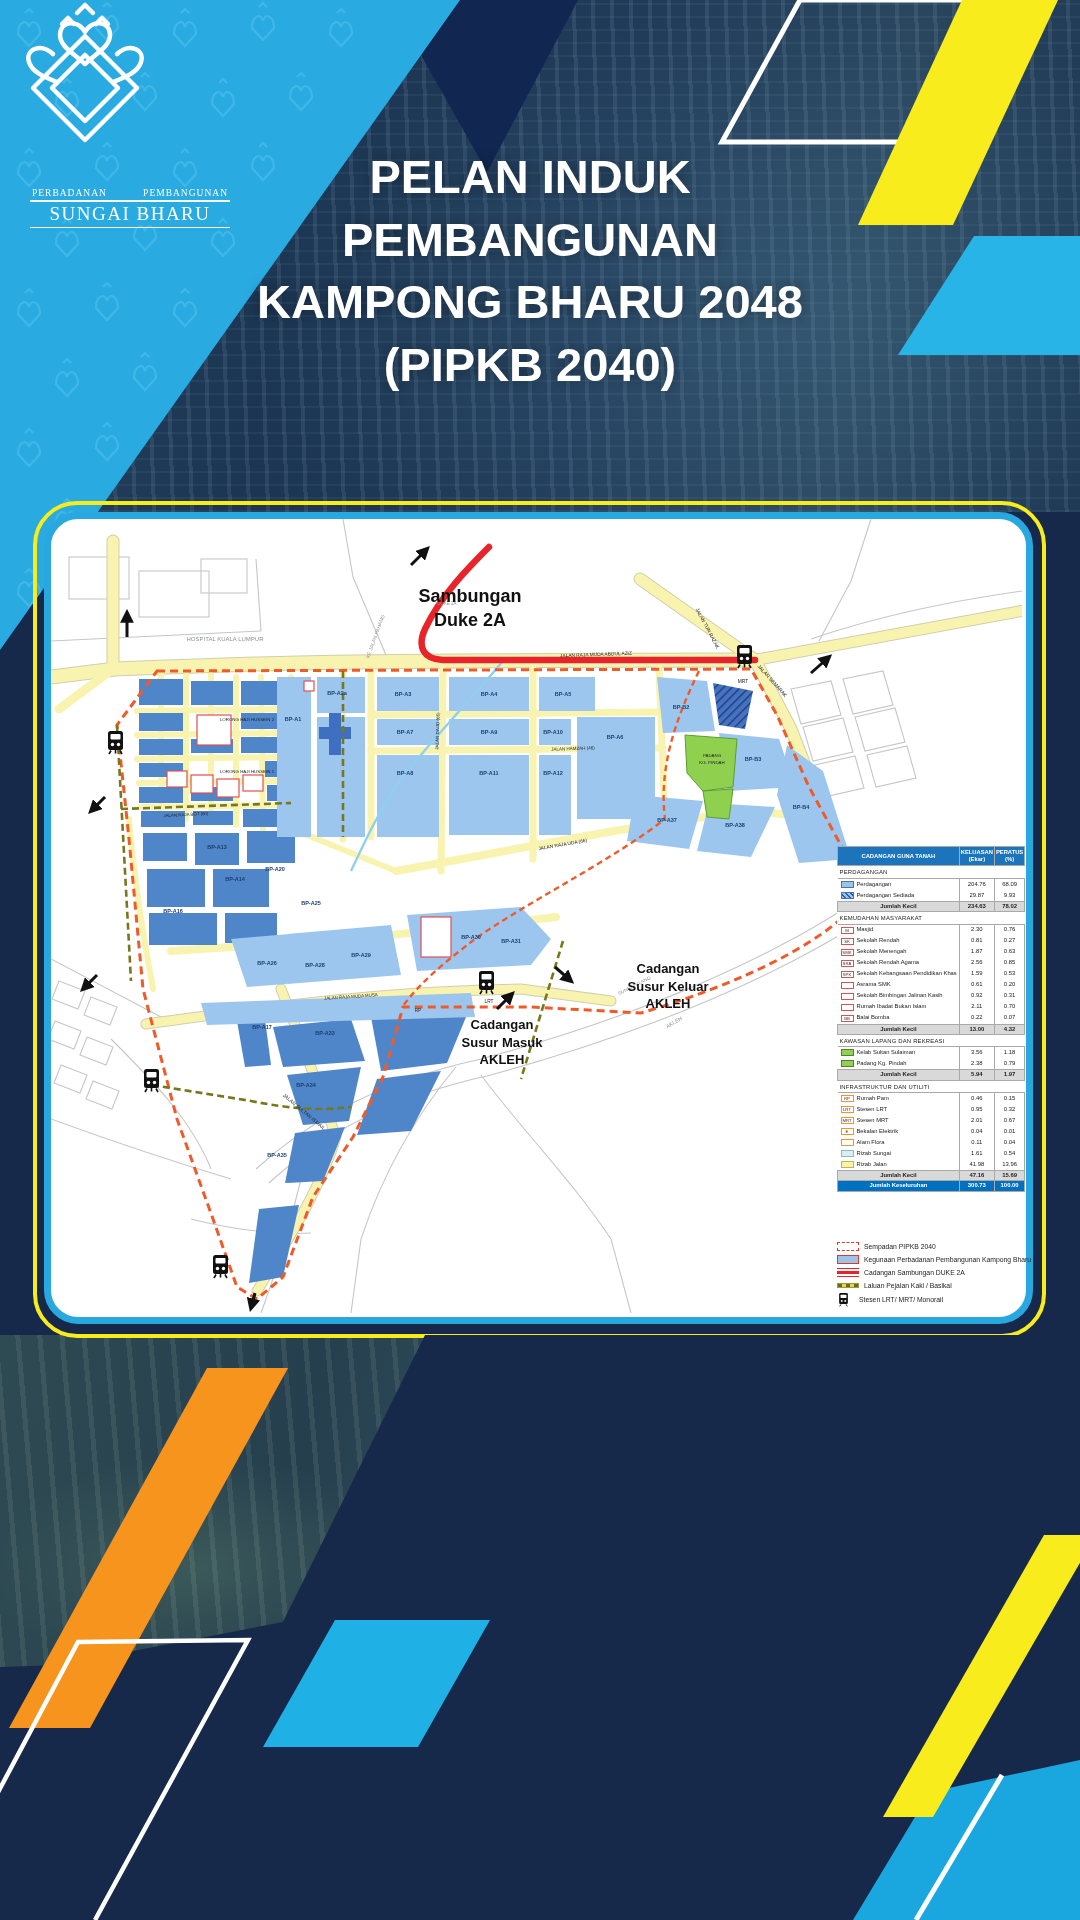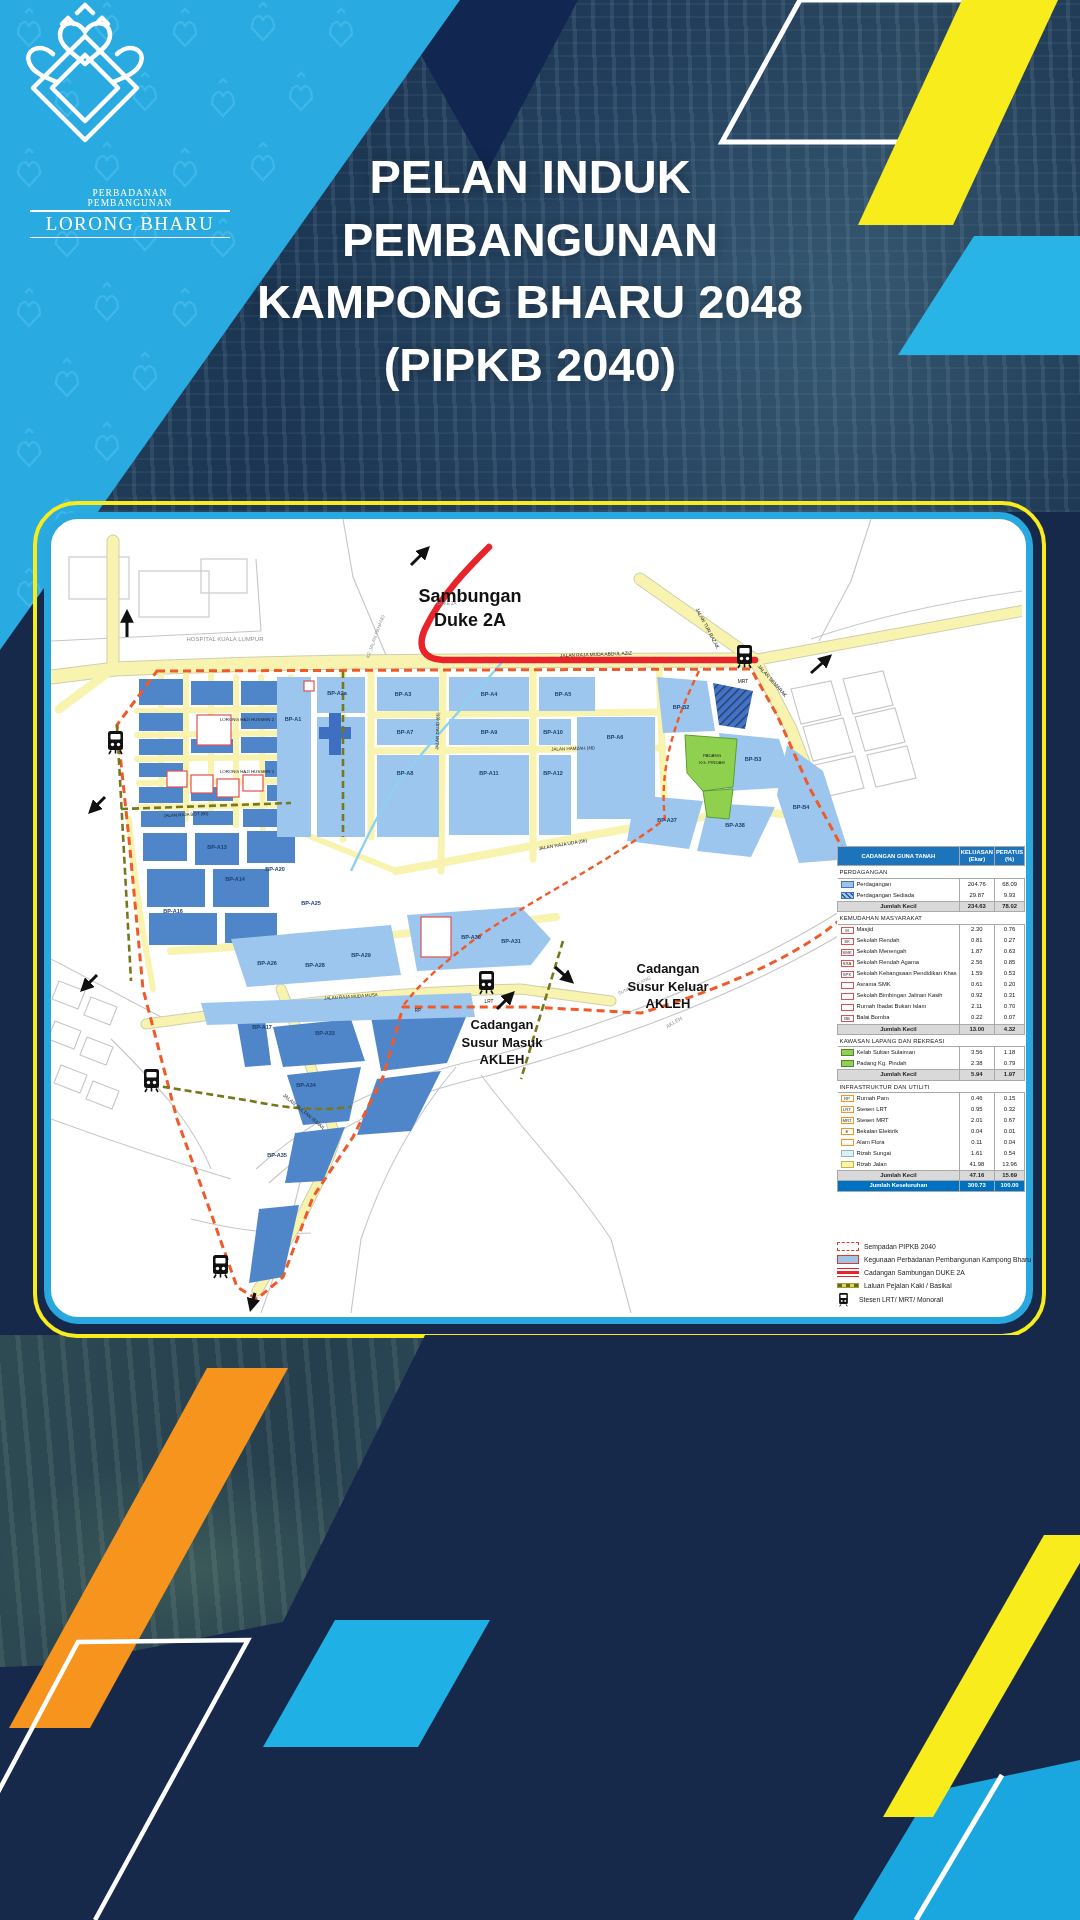--- a/index.html
+++ b/index.html
@@ -25,21 +25,21 @@
   
   #shapes-top{left:0;top:0;width:1080px;height:420px;pointer-events:none;}
 
   
   #logo-panel{left:0;top:0;width:470px;height:660px;background:#29abe2;
      clip-path:polygon(0 0,460px 0,0 650px);}
   #logo-panel svg{position:absolute;left:0;top:0;}
   #logo-emblem{left:45px;top:38px;}
   #logo-text{left:30px;top:188px;width:200px;text-align:center;color:#fff;
      font-family:"Liberation Serif",serif;}
-  #logo-text .small{font-size:9.5px;letter-spacing:1px;display:flex;justify-content:space-between;padding:0 2px;flex-direction:column;}
+  #logo-text .small{font-size:9.5px;letter-spacing:1px;display:flex;justify-content:space-between;padding:0 2px;}
   #logo-text .rule{height:1.5px;background:#fff;margin:2px 0 1px;}
   #logo-text .big{font-size:19px;letter-spacing:1.5px;margin-top:1px;}
 
   
   #main-title{left:250px;top:146px;width:560px;text-align:center;color:#ffffff;
      font-size:47px;line-height:1.33;font-weight:bold;white-space:pre-line;
      text-shadow:0 0 14px rgba(0,0,0,.35);}
 
   
   #card-outline{left:33px;top:501px;width:1013px;height:837px;border:4px solid #f8ec1c;
@@ -157,21 +157,21 @@
         <path d="M85 36 L137 88 L85 140 L33 88 Z"></path>
         <path d="M85 55 L118 88 L85 121 L52 88 Z"></path>
       </g>
     </svg>
     <div class="abs" id="logo-text">
       <div class="small">
         <span>PERBADANAN</span>
         <span>PEMBANGUNAN</span>
       </div>
       <div class="rule"></div>
-      <div class="big">LORONG BHARU</div>
+      <div class="big">SUNGAI BHARU</div>
       <div class="rule"></div>
     </div>
   </div>
 
   <div class="abs" id="main-title">PELAN INDUK
 PEMBANGUNAN
 KAMPONG BHARU 2048
 (PIPKB 2040)</div>
 
   <div class="abs" id="card-outline"></div>

